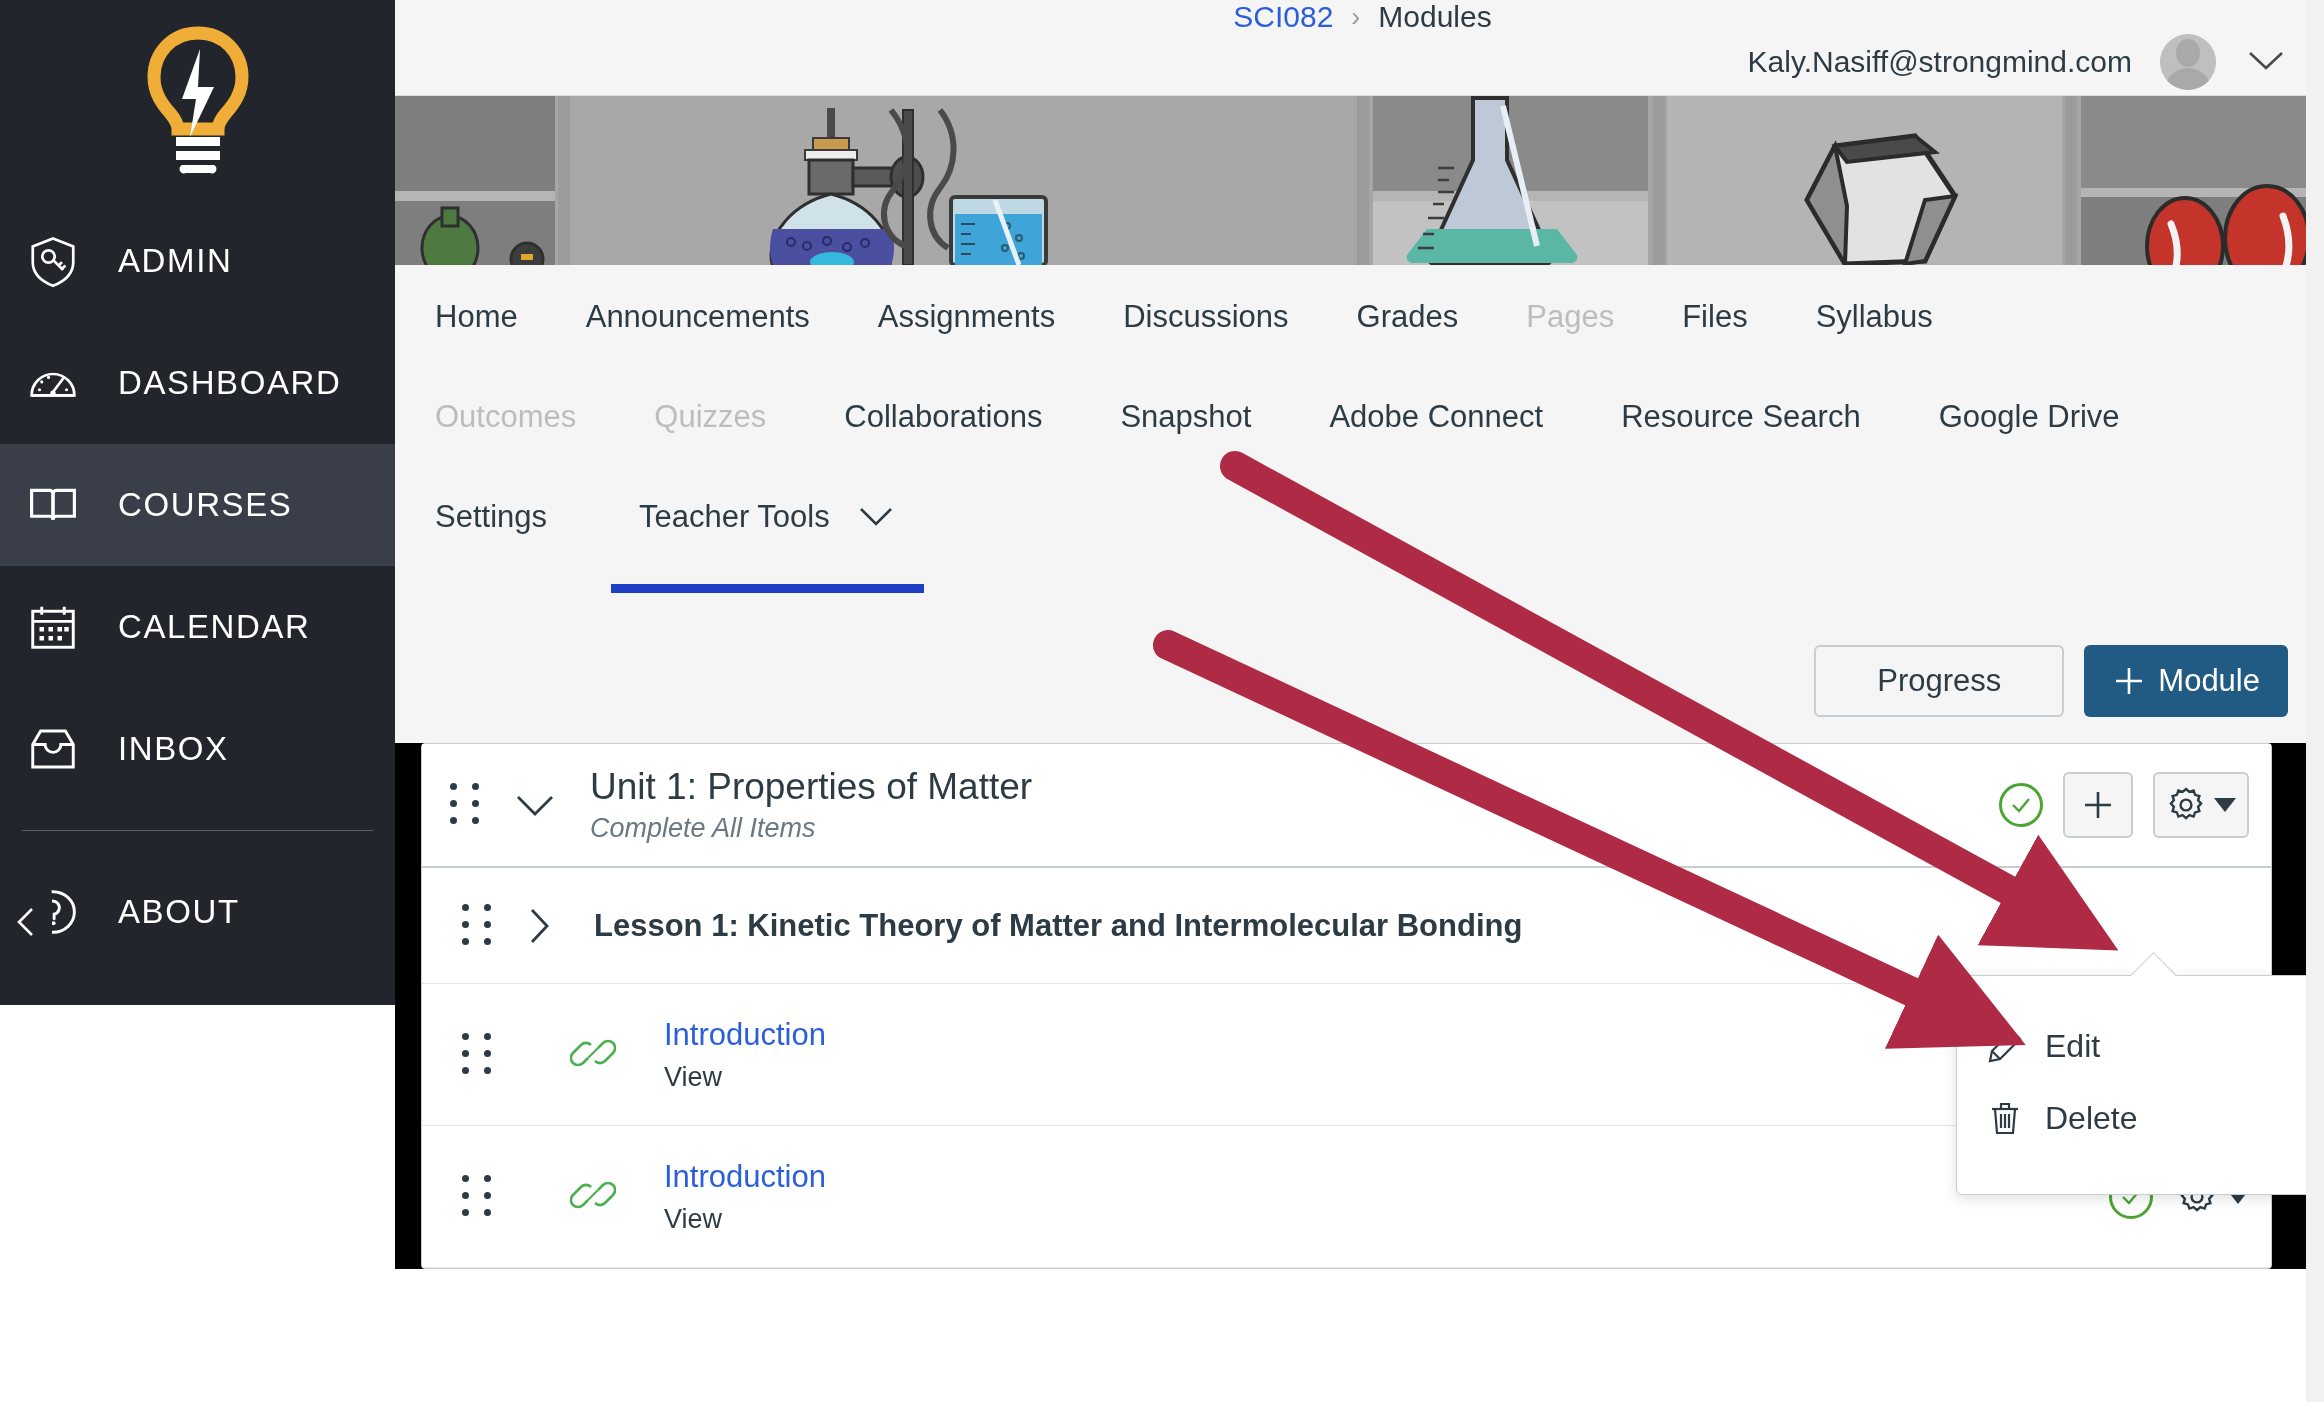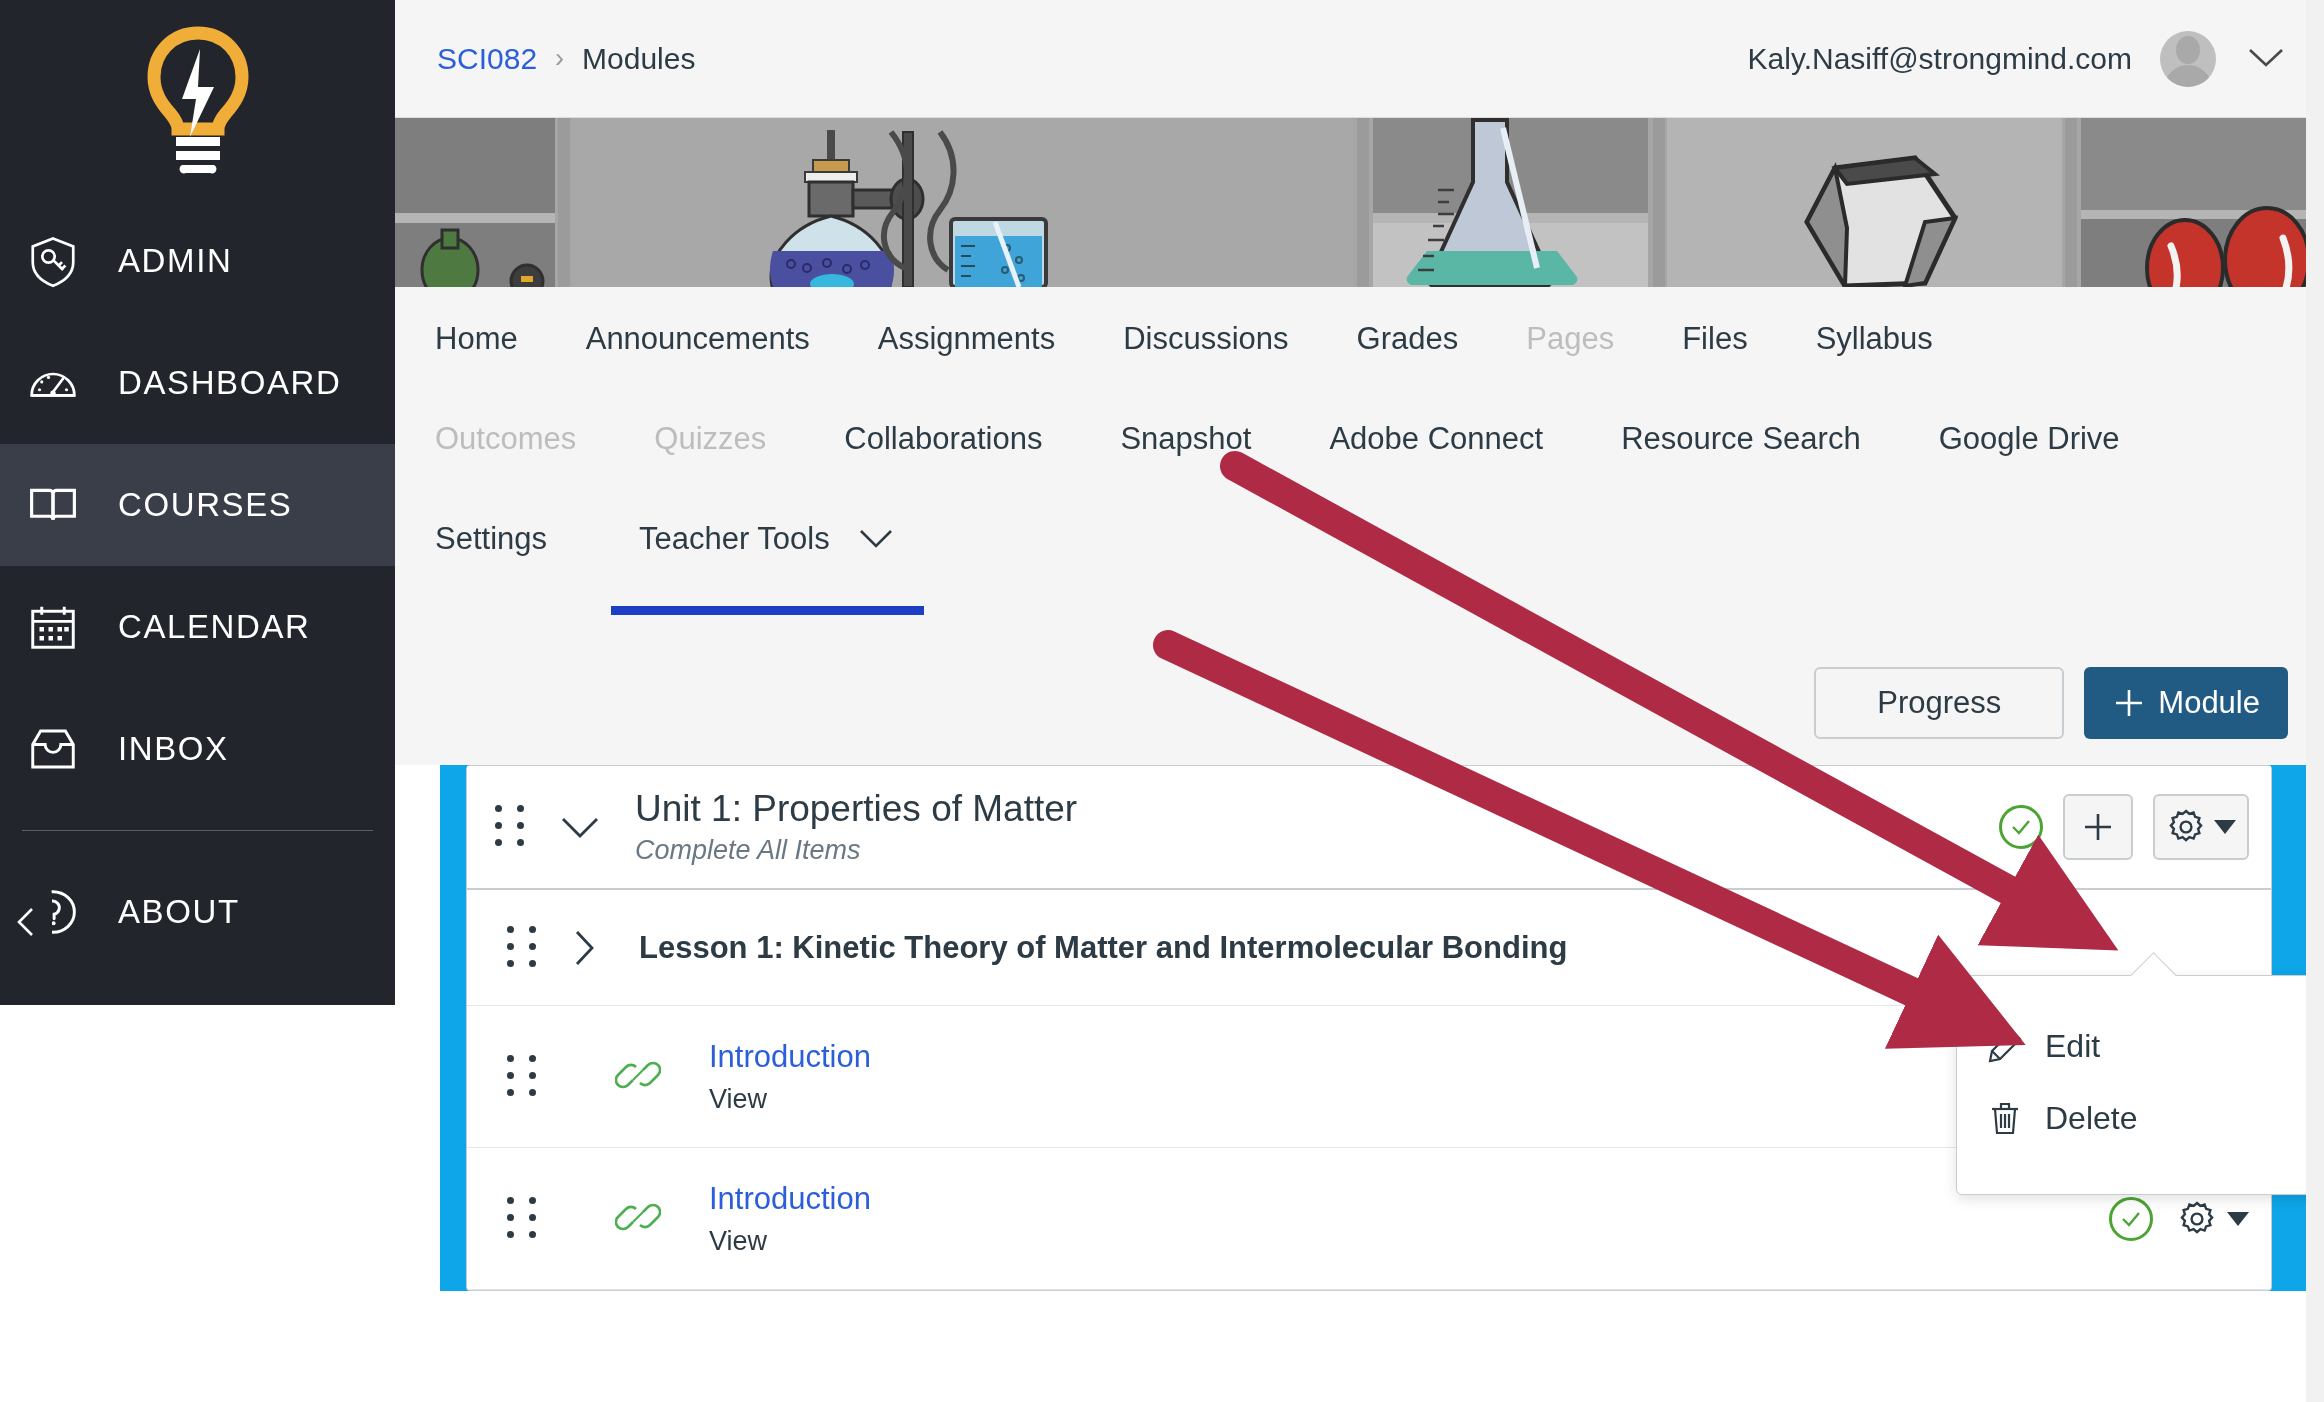--- a/index.html
+++ b/index.html
@@ -91,26 +91,27 @@
   .main {
     position: relative;
     width: 1929px;
     height: 1402px;
     background: #ffffff;
     overflow: hidden;
   }
 
   
   .topbar {
-    height: 118px;
+    height: 96px;
     background: #F5F5F5;
     border-bottom: 1px solid #dcdcdc;
     display: flex;
     align-items: center;
     padding: 0 36px 0 42px;
+    flex-direction: column;
   }
   .breadcrumb { display: flex; align-items: center; gap: 18px; font-size: 30px; }
   .crumb-link { color: #2B5FD9; cursor: pointer; }
   .crumb-sep { color: #9a9a9a; font-size: 27px; }
   .crumb-current { color: #2D3B45; }
 
   .topbar-right {
     margin-left: auto;
     display: flex;
     align-items: center;
@@ -203,23 +204,22 @@
     color: #ffffff;
     font-size: 31px;
     display: flex; align-items: center; justify-content: center;
     gap: 12px;
     padding: 0 28px;
     cursor: pointer;
   }
 
   
   .modules-wrap {
-    background: #0ea5e9;
+    background: #000000;
     padding: 0 52px 0 26px;
-    margin-left: 45px;
   }
   .module-card {
     border: 1px solid #C7CDD1;
     border-radius: 4px;
     background: #ffffff;
   }
   .module-header {
     background: #ffffff;
     display: flex;
     align-items: center;

